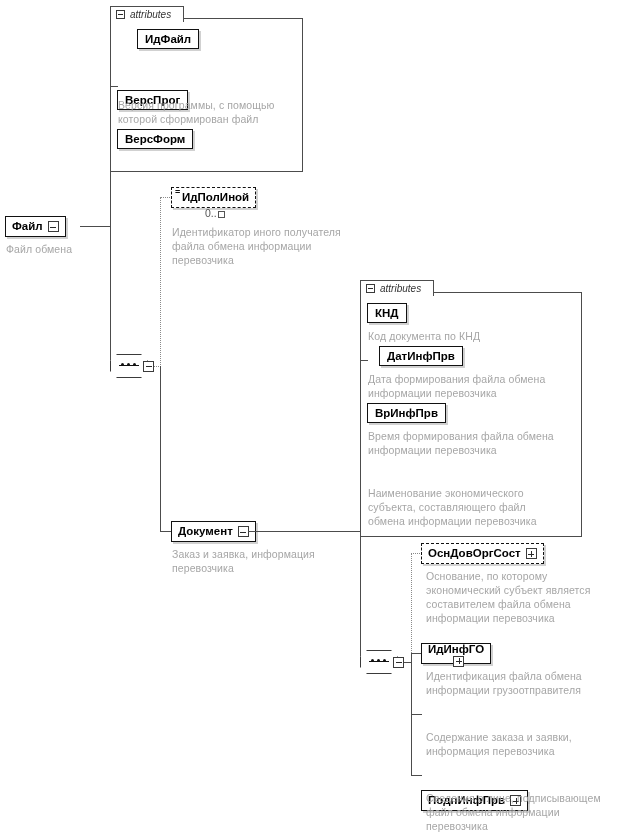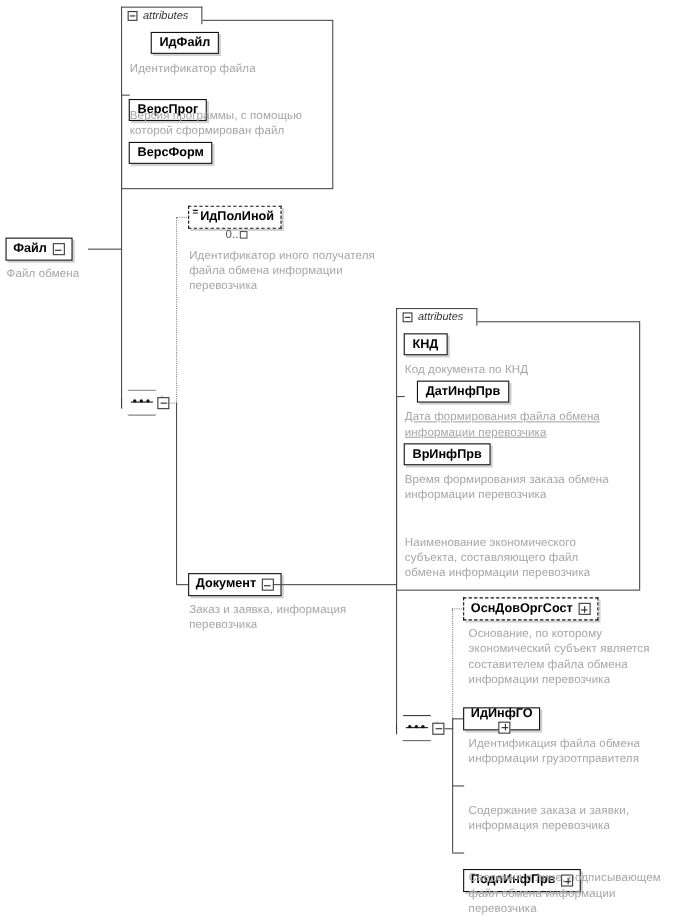--- a/index.html
+++ b/index.html
@@ -243,21 +243,20 @@
   <div class="attrpanel" style="left:110px; top:18px; width:193px; height:154px;"></div>
   <div class="tabmask" style="left:111px; top:17px; width:72px;"></div>
   <div class="attrtab" style="left:110px; top:6px; width:74px;">
     <span class="tgl"></span>
     <span>attributes</span>
   </div>
 
   <div class="attrbox" style="left:117px; top:29px;margin-left:20px;">
     <span>ИдФайл</span>
   </div>
-  <div class="doc" style="left:118px; top:55px; width:180px;">Идентификатор файла</div>
 
   <div class="attrbox" style="left:117px; top:90px;">
     <span>ВерсПрог</span>
   </div>
   <div class="doc" style="left:118px; top:98px; width:186px;">Версия программы, с помощью
 которой сформирован файл</div>
 
   <div class="attrbox" style="left:117px; top:129px;">
     <span>ВерсФорм</span>
   </div>
@@ -325,27 +324,27 @@
   </div>
 
   <div class="attrbox" style="left:367px; top:303px;">
     <span>КНД</span>
   </div>
   <div class="doc" style="left:368px; top:329px; width:205px;">Код документа по КНД</div>
 
   <div class="attrbox" style="left:367px; top:346px;margin-left:12px;">
     <span>ДатИнфПрв</span>
   </div>
-  <div class="doc" style="left:368px; top:372px; width:212px;text-decoration:underline;">Дата формирования файла обмена
+  <div class="doc" style="left:368px; top:372px; width:212px;">Дата формирования файла обмена
 информации перевозчика</div>
 
   <div class="attrbox" style="left:367px; top:403px;">
     <span>ВрИнфПрв</span>
   </div>
-  <div class="doc" style="left:368px; top:429px; width:212px;">Время формирования заказа обмена
+  <div class="doc" style="left:368px; top:429px; width:212px;">Время формирования файла обмена
 информации перевозчика</div>
 
   <div class="doc" style="left:368px; top:486px; width:212px;">Наименование экономического
 субъекта, составляющего файл
 обмена информации перевозчика</div>
 
   <div class="seq" style="left:360px; top:650px;">
     <span class="oct"></span>
     <span class="bar"></span>
     <span class="dots">

